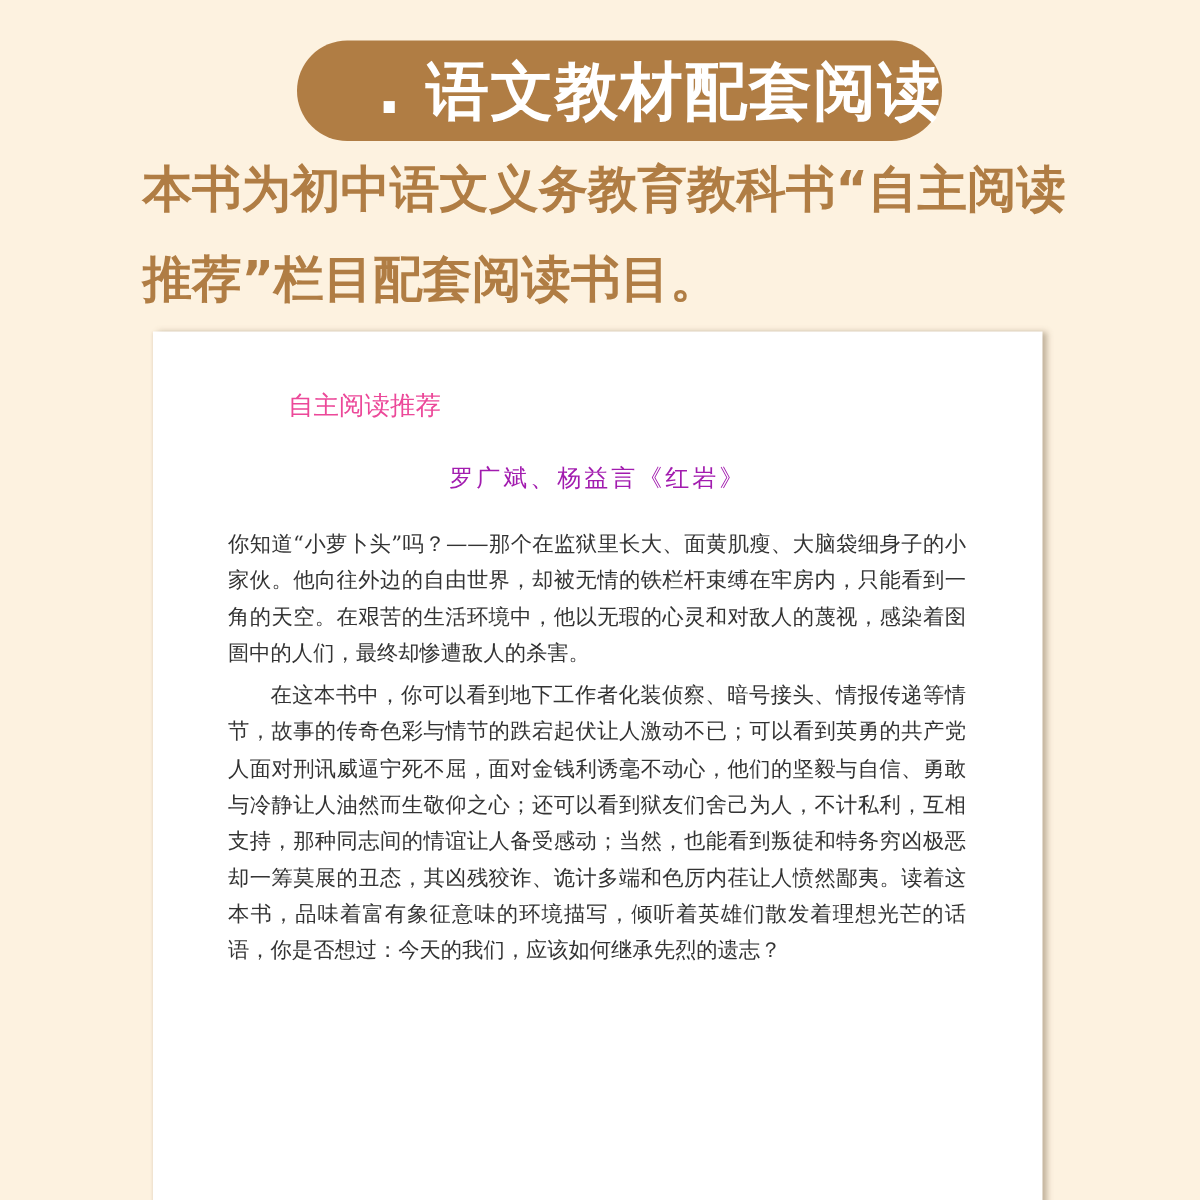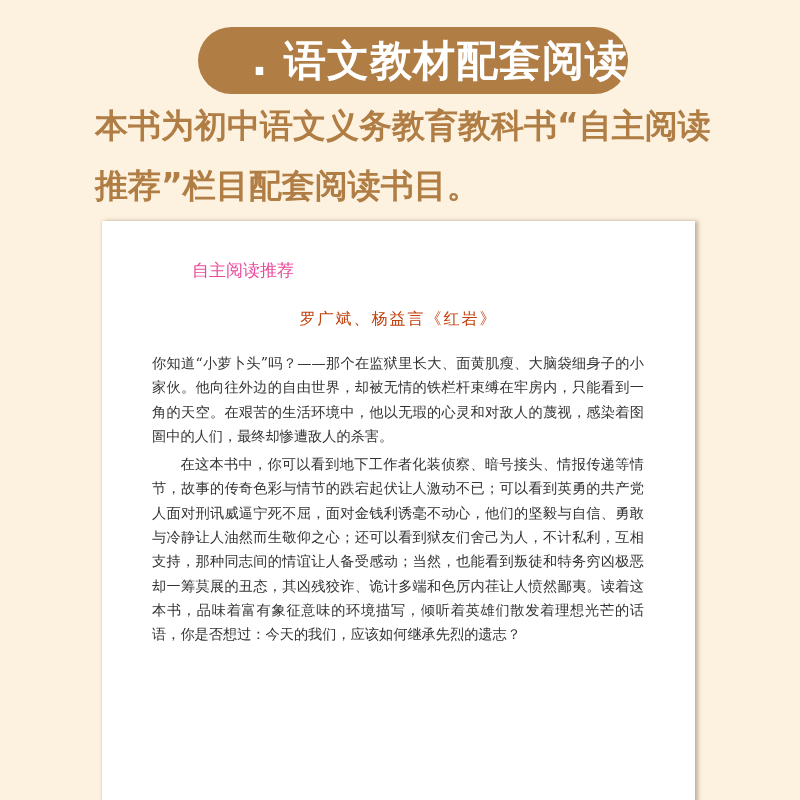--- a/index.html
+++ b/index.html
@@ -26,21 +26,21 @@
     position:absolute; left:102px; top:221px; width:593px; height:600px;
     background:#ffffff;
     box-shadow: 3px 0 4px rgba(120,100,70,0.45), -1px 0 2px rgba(120,100,70,0.15);
   }
   .section-title {
     position:absolute; left:50px; top:38px;
     color:#ec4899; font-size:17px; font-family:"DejaVu Serif", serif;margin-left:40px;
   }
   .book-title {
     position:absolute; left:0; width:593px; top:88px; text-align:center;
-    color:#c2410c; font-size:16px; letter-spacing:2px; font-family:"DejaVu Serif", serif;
+    color:#a21caf; font-size:16px; letter-spacing:2px; font-family:"DejaVu Serif", serif;
   }
   .body-text {
     position:absolute; left:46px; top:126px; width:500px;
     color:#333; font-size:14.2px; line-height:24.3px; font-family:"DejaVu Serif", serif;
     text-align:justify;
   }
   .body-text p { margin:4px; }
   .body-text p.indent { text-indent:2em; }
 </style>
 </head>

